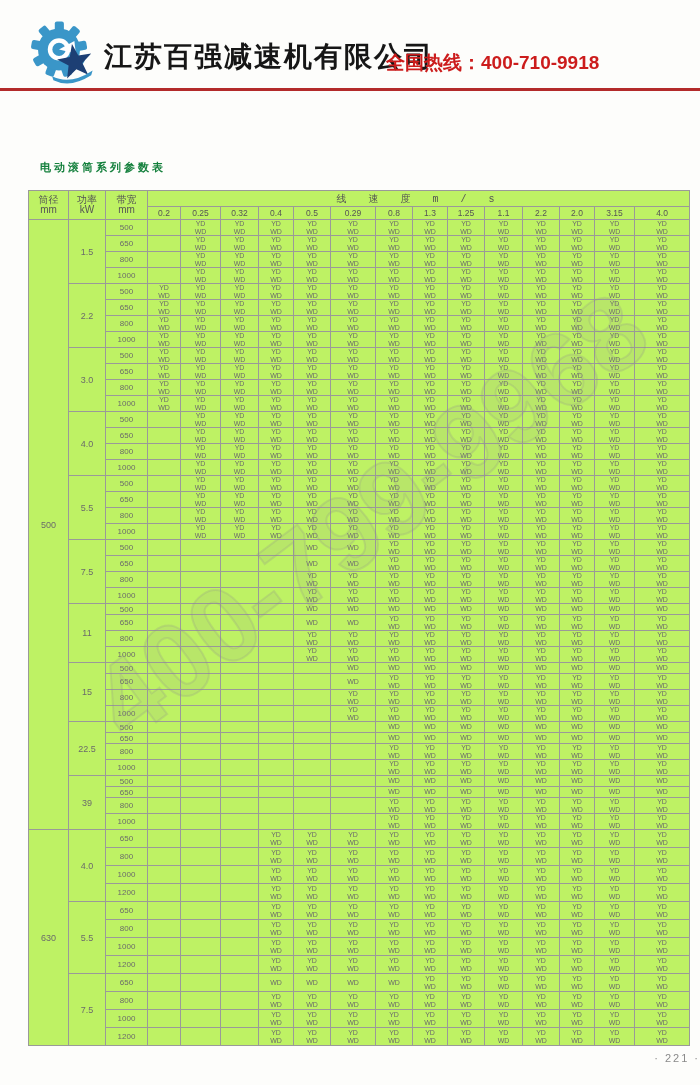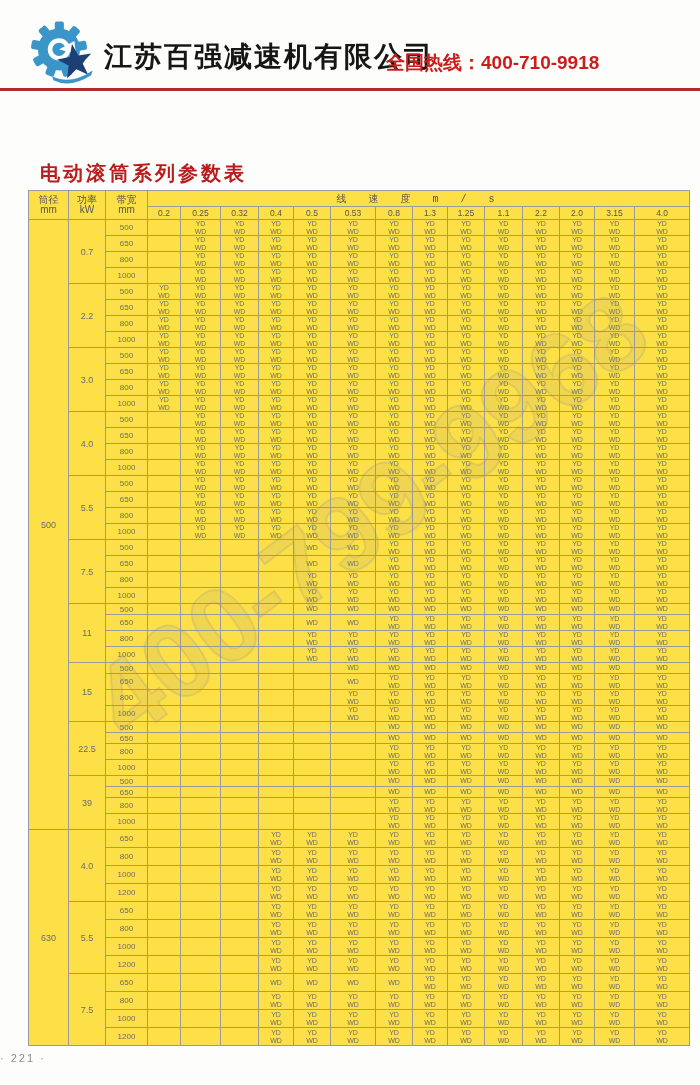--- a/index.html
+++ b/index.html
@@ -21,27 +21,27 @@
     position:absolute; left:386px; top:50px;
     font-size:19px; font-weight:bold; color:#cc1c1c; white-space:nowrap;
   }
   .red-rule {
     position:absolute; left:0; top:88px; width:700px; height:3px;
     background:#b32a2a;
   }
   
   .doc-title {
     position:absolute; left:40px; top:160px;
-    font-size:20px; font-weight:bold; color:#b91c1c; letter-spacing:3px;
+    font-size:11px; font-weight:bold; color:#15803d; letter-spacing:3px;
   }
   
   .table-zone { position:absolute; left:28px; top:190px; width:661px; }
   table.ptable {
     border-collapse:collapse; table-layout:fixed; width:661px;
-    background:#fde047;
+    background:#bef264;
   }
   table.ptable th, table.ptable td {
     border:1px solid #9a9a98; text-align:center; vertical-align:middle;
     overflow:hidden; padding:0; color:#6b6b6b;
   }
   table.ptable { border:1px solid #6f6f6d; }
   tr.hdr1 th { height:16px; font-size:10px; font-weight:normal; color:#555; }
   tr.hdr2 th { height:13px; font-size:8.5px; font-weight:normal; color:#555;margin-top:36px; }
   th.axis { font-size:9px; line-height:10px; color:#555; }
   th.speed-title {
@@ -62,21 +62,21 @@
     position:absolute; left:-40px; top:455px; width:820px;
     text-align:center; white-space:nowrap; pointer-events:none;
     transform:rotate(-37deg);
     font-size:106px; font-weight:bold;
     color:rgba(150,150,150,0.12);
     -webkit-text-stroke:2px rgba(140,140,140,0.22);
     z-index:5;
   }
   
   .page-num {
-    position:absolute; left:0; top:1052px; width:700px; text-align:left;
+    position:absolute; left:0; top:1052px; width:700px; text-align:right;
     font-size:11px; color:#8a8a8a; letter-spacing:2px;
   }
 </style>
 </head>
 <body>
 
 <div class="page">
 
   <div class="hdr">
     <svg class="logo" viewBox="0 0 100 100" xmlns="http://www.w3.org/2000/svg" aria-hidden="true">
@@ -133,35 +133,35 @@
             <th class="axis" rowspan="2"><span>功率</span><br><span>kW</span></th>
             <th class="axis" rowspan="2"><span>带宽</span><br><span>mm</span></th>
             <th class="speed-title" colspan="14">线　速　度　m　/　s</th>
           </tr>
           <tr class="hdr2">
             <th>0.2</th>
             <th>0.25</th>
             <th>0.32</th>
             <th>0.4</th>
             <th>0.5</th>
-            <th>0.53</th>
+            <th>0.29</th>
             <th>0.8</th>
             <th>1.3</th>
             <th>1.25</th>
             <th>1.1</th>
             <th>2.2</th>
             <th>2.0</th>
             <th>3.15</th>
             <th>4.0</th>
           </tr>
         </thead>
         <tbody>
           <tr class="tall power-start group-start">
             <td class="diam-cell" rowspan="40">500</td>
-            <td class="power-cell" rowspan="4">0.7</td>
+            <td class="power-cell" rowspan="4">1.5</td>
             <td class="belt-cell">500</td>
             <td class="param-cell"></td>
             <td class="param-cell">YD<br>WD</td>
             <td class="param-cell">YD<br>WD</td>
             <td class="param-cell">YD<br>WD</td>
             <td class="param-cell">YD<br>WD</td>
             <td class="param-cell">YD<br>WD</td>
             <td class="param-cell">YD<br>WD</td>
             <td class="param-cell">YD<br>WD</td>
             <td class="param-cell">YD<br>WD</td>

